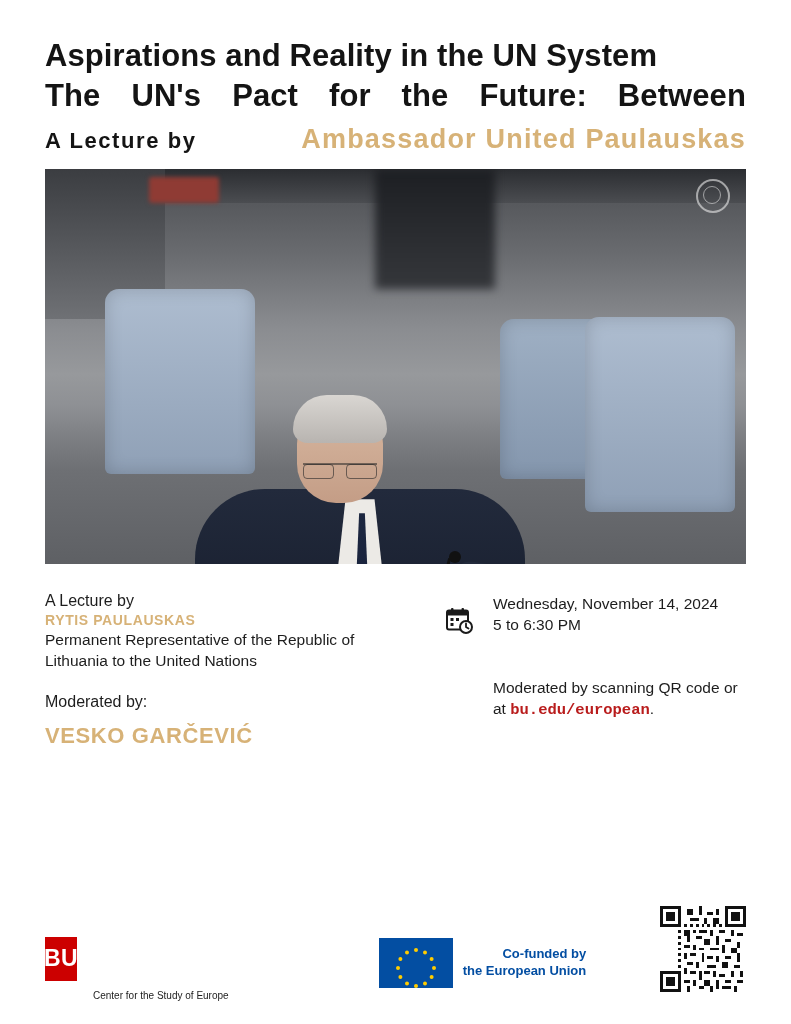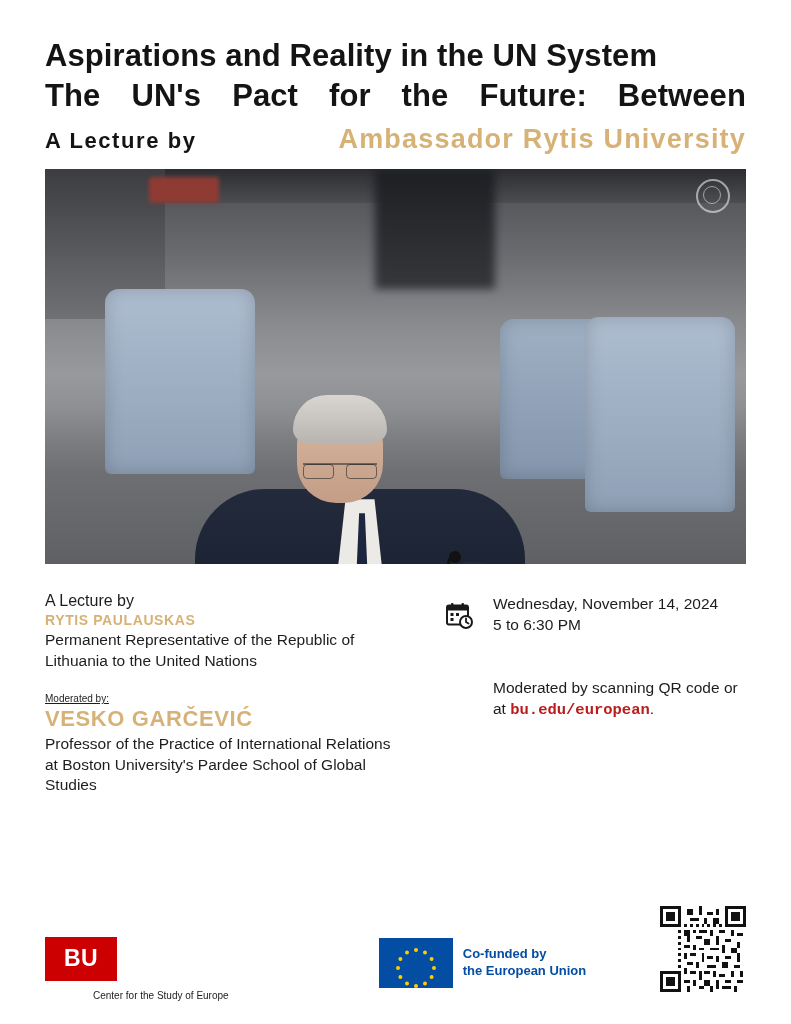--- a/index.html
+++ b/index.html
@@ -188,42 +188,41 @@
     text-transform: uppercase;
     margin-bottom: 2px;
   }
   .speaker-role {
     font-size: 15.5px;
     line-height: 1.32;
     color: #1d1d1d;
   }
   .mod-label {
     margin-top: 22px;
-    font-size: 10px;
+    font-size: 16px;
     color: #1d1d1d;
-    margin-bottom: 2px;
-    text-decoration: underline;
+    margin-bottom: 12px;
   }
   .mod-name {
     font-size: 22px;
     font-weight: bold;
     color: #d7b277;
     letter-spacing: 0.6px;
     text-transform: uppercase;
     margin-bottom: 2px;
   }
   .mod-role {
     font-size: 15.5px;
     line-height: 1.32;
     color: #1d1d1d;
   }
 
   .info-row {
     display: flex;
-    align-items: center;
+    align-items: flex-end;
     gap: 16px;
     margin-bottom: 22px;
   }
   .info-icon {
     width: 34px;
     flex: 0 0 34px;
     display: flex;
     justify-content: center;
     padding-top: 2px;
   }
@@ -251,21 +250,21 @@
     position: absolute;
     left: 45px;
     right: 45px;
     bottom: 22px;
     display: flex;
     align-items: flex-end;
     justify-content: space-between;
   }
   .bu-block { width: 260px; }
   .bu-mark {
-    width: 72px; height: 44px;
+    width: 32px; height: 44px;
     background: #cc0000;
     color: #fff;
     font-weight: bold;
     font-size: 23px;
     display: flex; align-items: center; justify-content: center;
     letter-spacing: 0.5px;
     margin-bottom: 8px;
   }
   .bu-line1 { font-size: 11.5px; color: #1d1d1d; line-height: 1.35; }
   .bu-line1 b { font-weight: bold; }
@@ -280,37 +279,38 @@
   .eu-flag {
     width: 74px; height: 50px;
     background: #034ea2;
     position: relative;
   }
   .eu-text {
     color: #034ea2;
     font-size: 13px;
     font-weight: bold;
     line-height: 1.3;
+    text-align: right;
   }
   .qr {
     width: 86px; height: 86px;
     margin-bottom: 10px;
   }
 </style>
 </head>
 <body>
 
 <div class="poster">
 
   <div class="title-block">
     <div class="title-line second">Aspirations and Reality in the UN System</div>
     <div class="title-line first">The UN's Pact for the Future: Between</div>
     <div class="subtitle-row">
       <span class="subtitle-pre">A Lecture by</span>
-      <span class="subtitle-name">Ambassador Rytis University</span>
+      <span class="subtitle-name">Ambassador United Paulauskas</span>
     </div>
   </div>
 
   <div class="photo">
     <div class="ph-bg"></div>
     <div class="ph-dark-top"></div>
     <div class="ph-wall-left"></div>
     <div class="ph-red"></div>
     <div class="ph-person-dark"></div>
     <div class="chair left"></div>
@@ -332,21 +332,20 @@
 
   <div class="details">
 
     <div class="col-left">
       <div class="small-label">A Lecture by</div>
       <div class="speaker-name">Rytis Paulauskas</div>
       <div class="speaker-role">Permanent Representative of the Republic of Lithuania to the United Nations</div>
 
       <div class="mod-label">Moderated by:</div>
       <div class="mod-name">Vesko Garčević</div>
-      <div class="mod-role">Professor of the Practice of International Relations at Boston University's Pardee School of Global Studies</div>
     </div>
 
     <div class="col-right">
 
       <div class="info-row">
         <div class="info-icon">
           <svg width="30" height="30" viewBox="0 0 30 30" aria-hidden="true">
             <rect x="2" y="4.5" width="21" height="19" rx="2" fill="none" stroke="#1a1a1a" stroke-width="2"></rect>
             <rect x="2" y="4.5" width="21" height="5" fill="#1a1a1a"></rect>
             <rect x="6" y="2" width="2.5" height="5" rx="1" fill="#1a1a1a"></rect>

